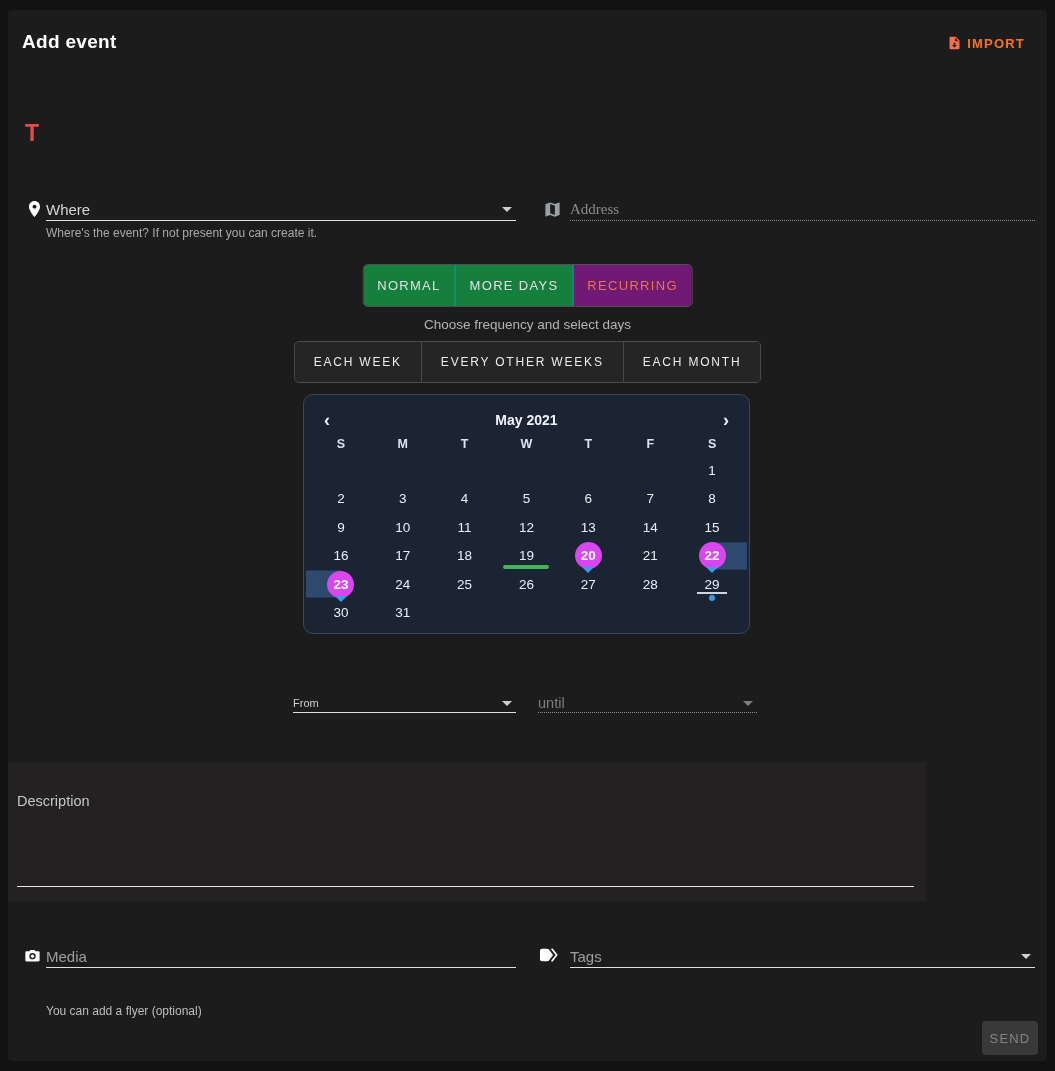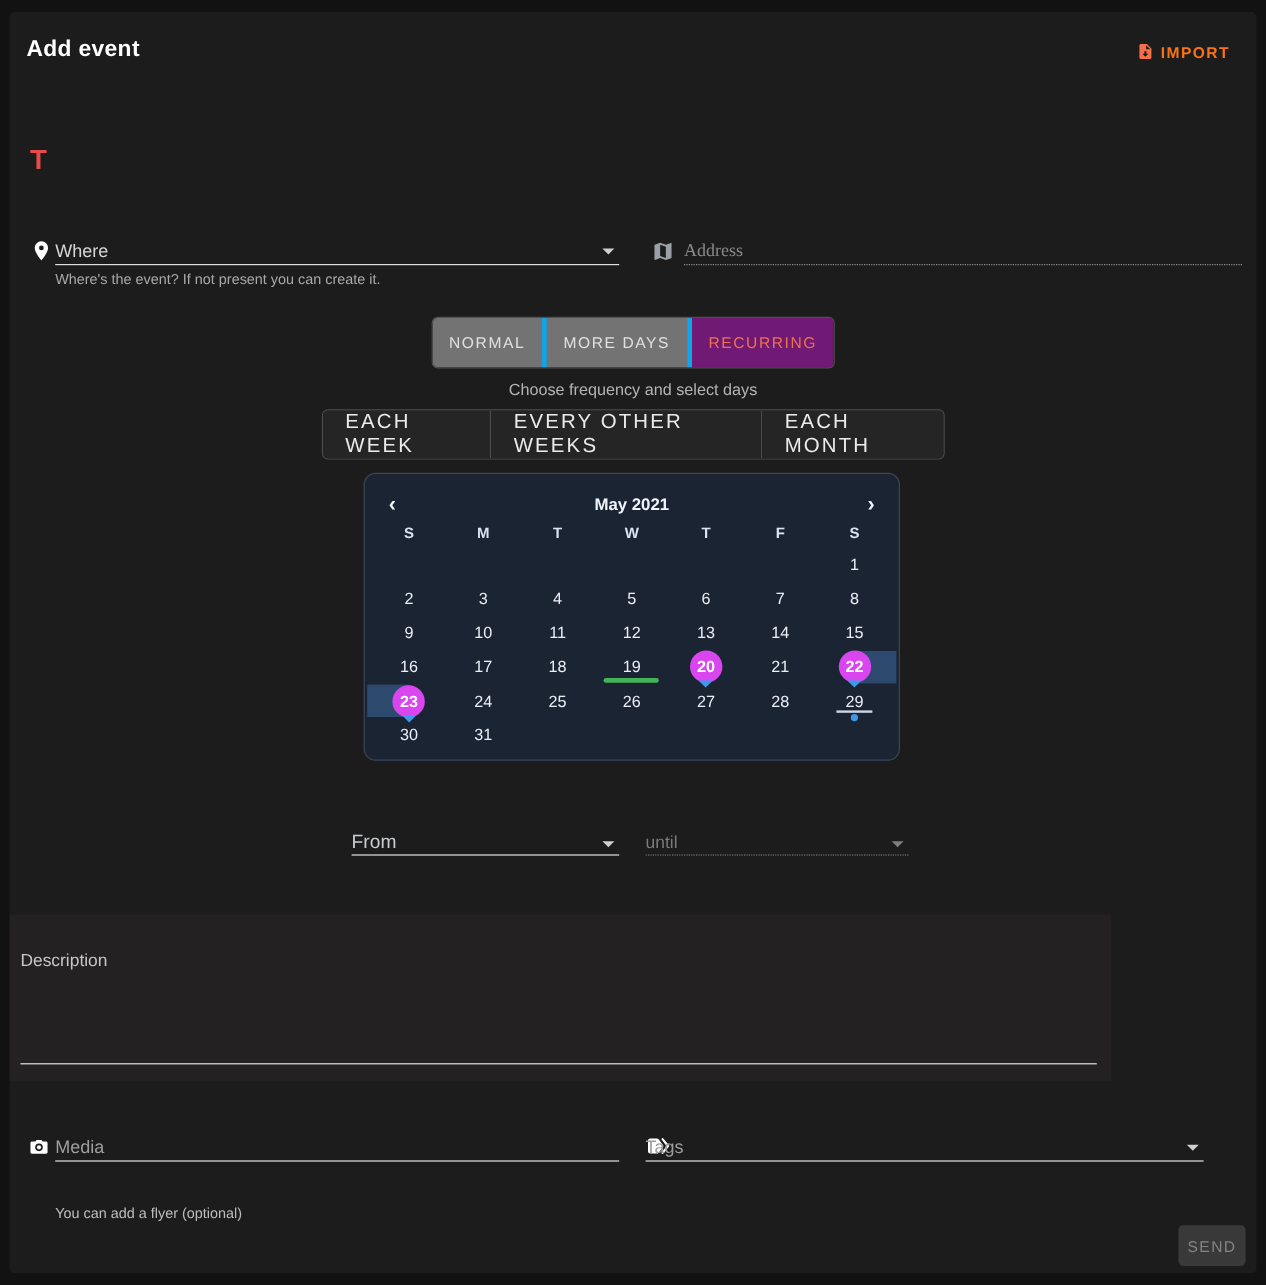--- a/index.html
+++ b/index.html
@@ -29,28 +29,28 @@
   .field-where { position: absolute; left: 38px; top: 189px; width: 470px; }
   .field-where .ph { color: #d6d6d6; }
   .field-where .helper { color: #a9a9a9; }
   .map-box { left: 532px; top: 187px; }
   .field-address { position: absolute; left: 562px; top: 189px; width: 465px; font-family: Liberation Serif, serif; }
   .field-address .input-line { border-bottom: 1px dotted #8f8f8f; }
   .field-address .ph { color: #8a8a8a; }
 
   
   .tab-group { position: absolute; left: 50%; transform: translateX(-50%); top: 254px; display: flex; border: 1px solid #514f4f; border-radius: 5px; overflow: hidden; }
-  .tab { height: 41px; display: flex; align-items: center; padding: 0 14px; background: #737373; color: #e2e0e0; font-size: 13px; letter-spacing: 1.3px; border-right: 4px solid #0ea5e9; cursor: pointer; }
+  .tab { height: 41px; display: flex; align-items: center; padding: 0 14px; background: #15803d; color: #e2e0e0; font-size: 13px; letter-spacing: 1.3px; border-right: 1px solid #0ea5e9; cursor: pointer; }
   .tab:last-child { border-right: none; }
   .tab.active { background: #701a75; color: #f0734d; }
 
   .freq-caption { position: absolute; left: 0; top: 307px; width: 100%; text-align: center; font-size: 13.5px; color: #b4b4b4; }
 
   .freq-group { position: absolute; left: 50%; transform: translateX(-50%); top: 331px; display: flex; border: 1px solid #4f4d4d; border-radius: 5px; overflow: hidden; }
-  .freq-btn { height: 40px; display: flex; align-items: center; padding: 0 19px; background: #262525; color: #eceaea; font-size: 17px; letter-spacing: 1.8px; border-right: 1px solid #4f4d4d; cursor: pointer; }
+  .freq-btn { height: 40px; display: flex; align-items: center; padding: 0 19px; background: #262525; color: #eceaea; font-size: 12px; letter-spacing: 1.8px; border-right: 1px solid #4f4d4d; cursor: pointer; }
   .freq-btn:last-child { border-right: none; }
 
   
   .calendar { position: absolute; left: 295px; top: 384px; width: 447px; height: 240px; background: #1b2433; border: 1px solid #39465c; border-radius: 10px; }
   .cal-header { display: flex; align-items: center; justify-content: space-between; padding: 9px 16px 0 16px; height: 40px; }
   .cal-nav { font-size: 18px; font-weight: bold; color: #eef3fb; cursor: pointer; line-height: 1; padding: 2px 4px; }
   .cal-month { font-size: 14px; font-weight: bold; color: #f0f4fc; }
   .cal-weekdays { display: grid; grid-template-columns: repeat(7, 1fr); padding: 0 6px; margin-top: 2px; }
   .cal-wd { text-align: center; font-size: 12.5px; font-weight: bold; color: #d9e3f2; }
   .cal-grid { display: grid; grid-template-columns: repeat(7, 1fr); grid-auto-rows: 28.5px; padding: 5px 6px 0 6px; }
@@ -60,38 +60,38 @@
   .day.selected::after { content: ""; position: absolute; bottom: -4px; left: 50%; transform: translateX(-50%); width: 0; height: 0; border-left: 6px solid transparent; border-right: 6px solid transparent; border-top: 6px solid #3d9ae9; }
   .band { position: absolute; top: 50%; transform: translateY(-50%); height: 27px; background: #2d4a6e; z-index: 1; }
   .band-right { left: 50%; right: -4px; }
   .band-left { left: -4px; right: 50%; }
   .u-green { position: absolute; bottom: 1px; left: 50%; transform: translateX(-50%); width: 46px; height: 4px; border-radius: 2px; background: #42b558; z-index: 2; }
   .u-thin { position: absolute; bottom: 5px; left: 50%; transform: translateX(-50%); width: 30px; height: 2px; background: #cdd6e4; z-index: 2; }
   .evt-dot { position: absolute; bottom: -2px; left: 50%; transform: translateX(-50%); width: 6px; height: 6px; border-radius: 50%; background: #3d9ae9; z-index: 2; }
 
   
   .field-from { position: absolute; left: 285px; top: 684px; width: 223px; }
-  .field-from .ph { font-size: 16px; color: #c9cdd1; }
+  .field-from .ph { font-size: 11px; color: #c9cdd1; }
   .field-until { position: absolute; left: 530px; top: 684px; width: 219px; }
   .field-until .input-line { border-bottom: 1px dotted #8a8a8a; }
   .field-until .ph { font-size: 14.5px; color: #7b7b7b; }
   .field-until .dd-arrow { border-top-color: #7e7e7e; }
 
   
   .desc-section { position: absolute; left: 0; top: 752px; width: 918px; height: 139px; background: #232121; }
   .desc-label { position: absolute; left: 9px; top: 31px; font-size: 14.5px; color: #c6c6c6; }
   .desc-underline { position: absolute; left: 9px; right: 12px; bottom: 14px; height: 1px; background: #e5e5e5; }
 
   
   .camera-box { left: 12px; top: 933px; }
   .field-media { position: absolute; left: 38px; top: 936px; width: 470px; }
   .field-media .ph { color: #9e9e9e; }
   .field-media .helper { color: #bdbdbd; margin-top: 36px; }
   .tags-box { left: 529px; top: 933px; }
-  .field-tags { position: absolute; left: 530px; top: 936px; width: 465px; }
+  .field-tags { position: absolute; left: 562px; top: 936px; width: 465px; }
   .field-tags .ph { color: #9e9e9e; }
 
   
   .send-btn { position: absolute; left: 974px; top: 1011px; width: 56px; height: 34px; background: #3a3939; border-radius: 4px; display: flex; align-items: center; justify-content: center; color: #828588; font-size: 13px; letter-spacing: 1.2px; cursor: pointer; }
 </style>
 </head>
 <body>
 
 <div class="panel">
 

